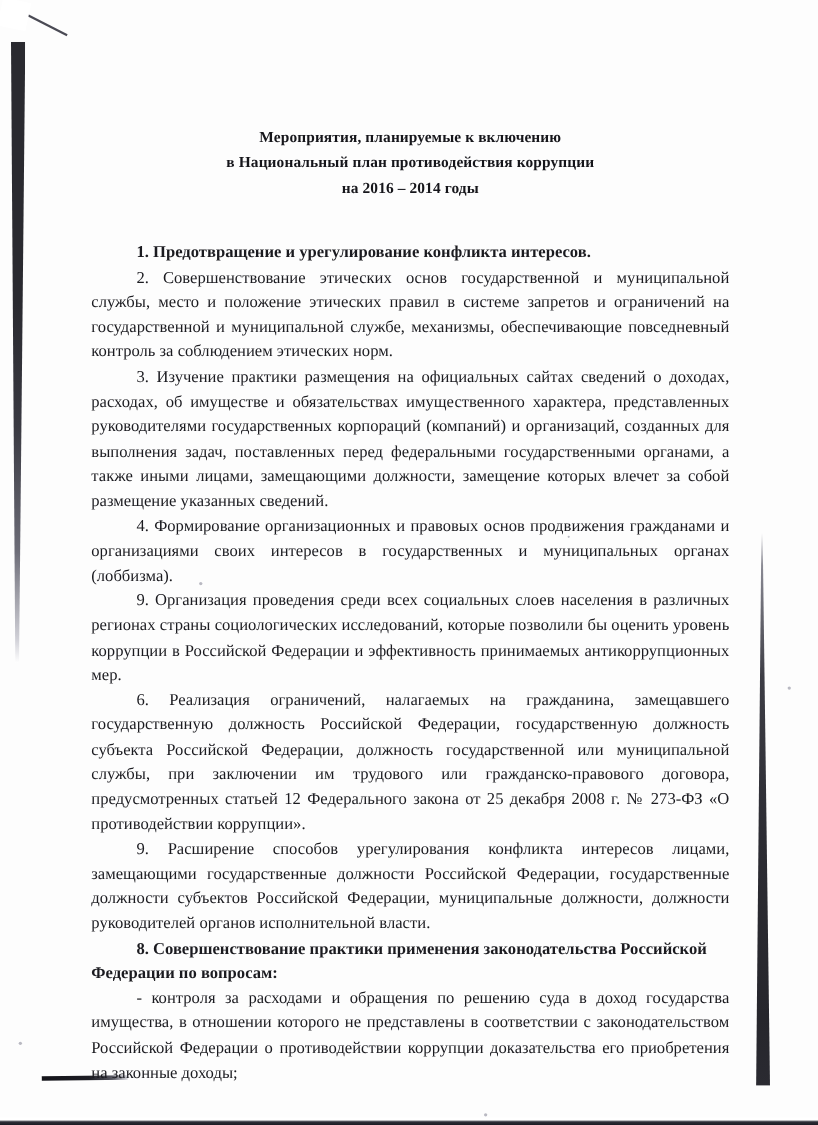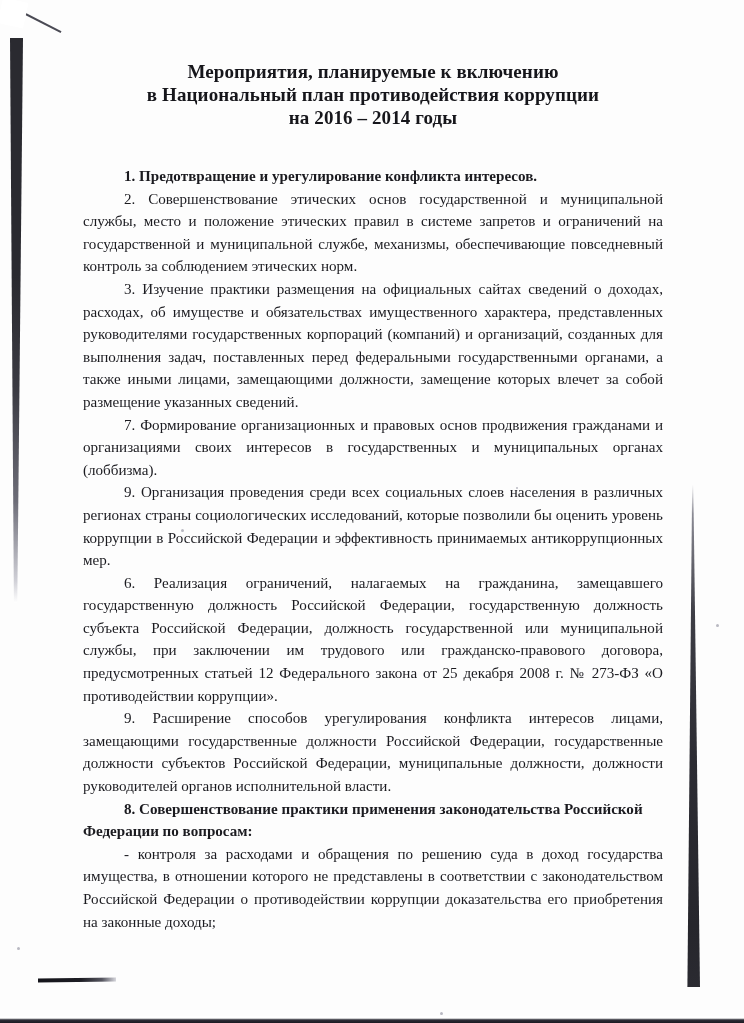--- a/index.html
+++ b/index.html
@@ -99,25 +99,25 @@
   .content {
     position: absolute;
     left: 83px;
     top: 0;
     width: 580px;
   }
 
   .doc-title {
     text-align: center;
     font-weight: bold;
-    font-size: 19px;
+    font-size: 14px;
     line-height: 23px;
     letter-spacing: 0.1px;
     margin: 0;
-    padding-top: 60px;
+    padding-top: 114px;
     color: #16161b;
   }
   .doc-title .tline { display: block; }
 
   .body-block {
     padding-top: 36px;
   }
 
   p.item {
     margin: 0 0 0 0;
@@ -154,21 +154,21 @@
     <h1 class="doc-title">
       <span class="tline">Мероприятия, планируемые к включению</span>
       <span class="tline">в Национальный план противодействия коррупции</span>
       <span class="tline">на 2016 – 2014 годы</span>
     </h1>
 
     <div class="body-block">
       <p class="item tight">1. Предотвращение и урегулирование конфликта интересов.</p>
       <p class="item">2. Совершенствование этических основ государственной и муниципальной службы, место и положение этических правил в системе запретов и ограничений на государственной и муниципальной службе, механизмы, обеспечивающие повседневный контроль за соблюдением этических норм.</p>
       <p class="item">3. Изучение практики размещения на официальных сайтах сведений о доходах, расходах, об имуществе и обязательствах имущественного характера, представленных руководителями государственных корпораций (компаний) и организаций, созданных для выполнения задач, поставленных перед федеральными государственными органами, а также иными лицами, замещающими должности, замещение которых влечет за собой размещение указанных сведений.</p>
-      <p class="item">7. Формирование организационных и правовых основ продвижения гражданами и организациями своих интересов в государственных и муниципальных органах (лоббизма).</p>
+      <p class="item">4. Формирование организационных и правовых основ продвижения гражданами и организациями своих интересов в государственных и муниципальных органах (лоббизма).</p>
       <p class="item">9. Организация проведения среди всех социальных слоев населения в различных регионах страны социологических исследований, которые позволили бы оценить уровень коррупции в Российской Федерации и эффективность принимаемых антикоррупционных мер.</p>
       <p class="item">6. Реализация ограничений, налагаемых на гражданина, замещавшего государственную должность Российской Федерации, государственную должность субъекта Российской Федерации, должность государственной или муниципальной службы, при заключении им трудового или гражданско-правового договора, предусмотренных статьей 12 Федерального закона от 25 декабря 2008 г. № 273-ФЗ «О противодействии коррупции».</p>
       <p class="item">9. Расширение способов урегулирования конфликта интересов лицами, замещающими государственные должности Российской Федерации, государственные должности субъектов Российской Федерации, муниципальные должности, должности руководителей органов исполнительной власти.</p>
       <p class="item tight">8. Совершенствование практики применения законодательства Российской Федерации по вопросам:</p>
       <p class="item">- контроля за расходами и обращения по решению суда в доход государства имущества, в отношении которого не представлены в соответствии с законодательством Российской Федерации о противодействии коррупции доказательства его приобретения на законные доходы;</p>
     </div>
 
   </div>
 </div>
 

